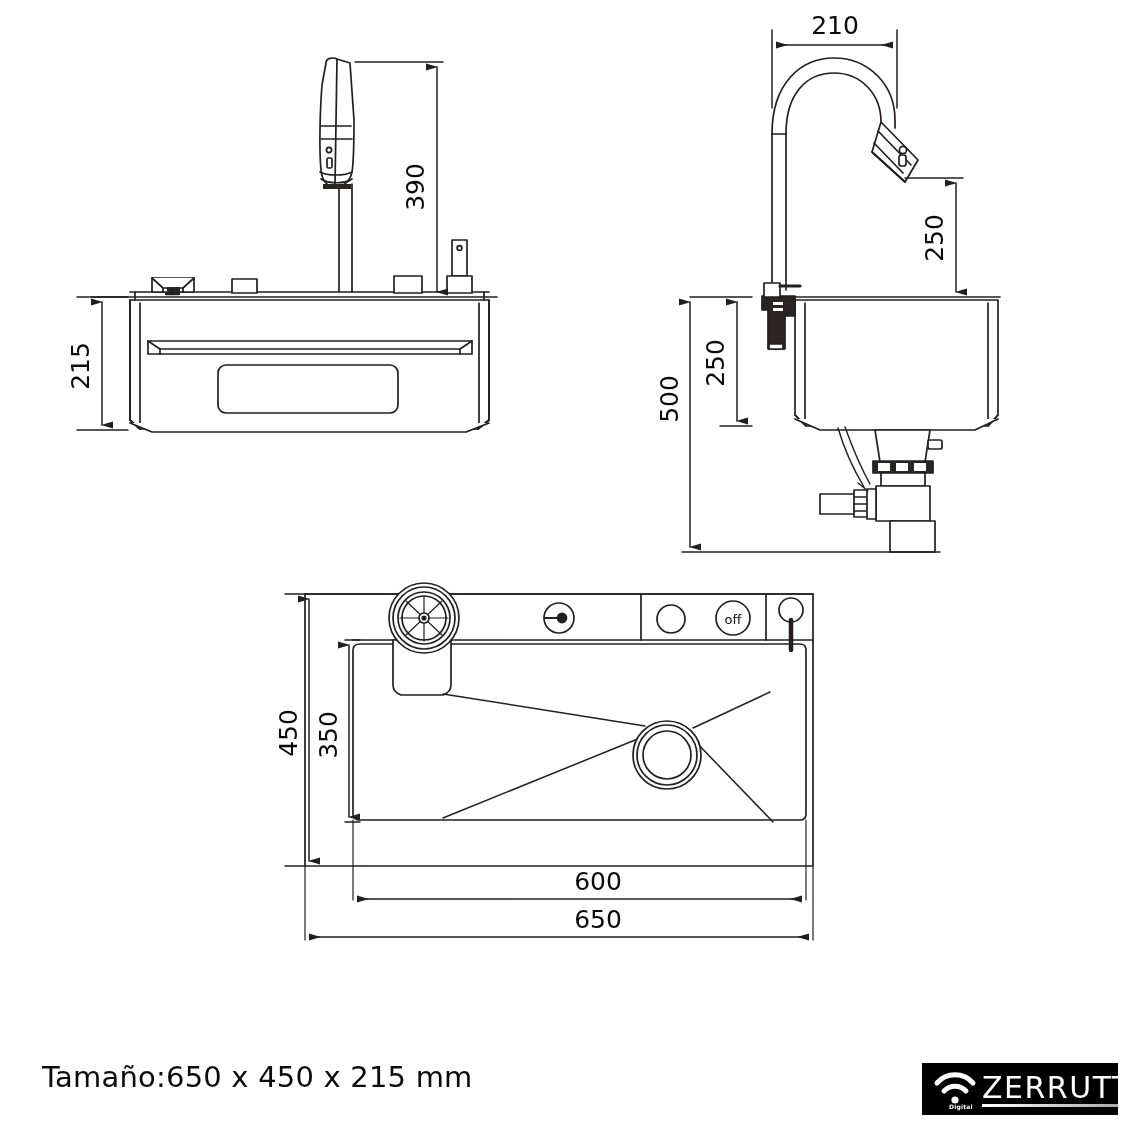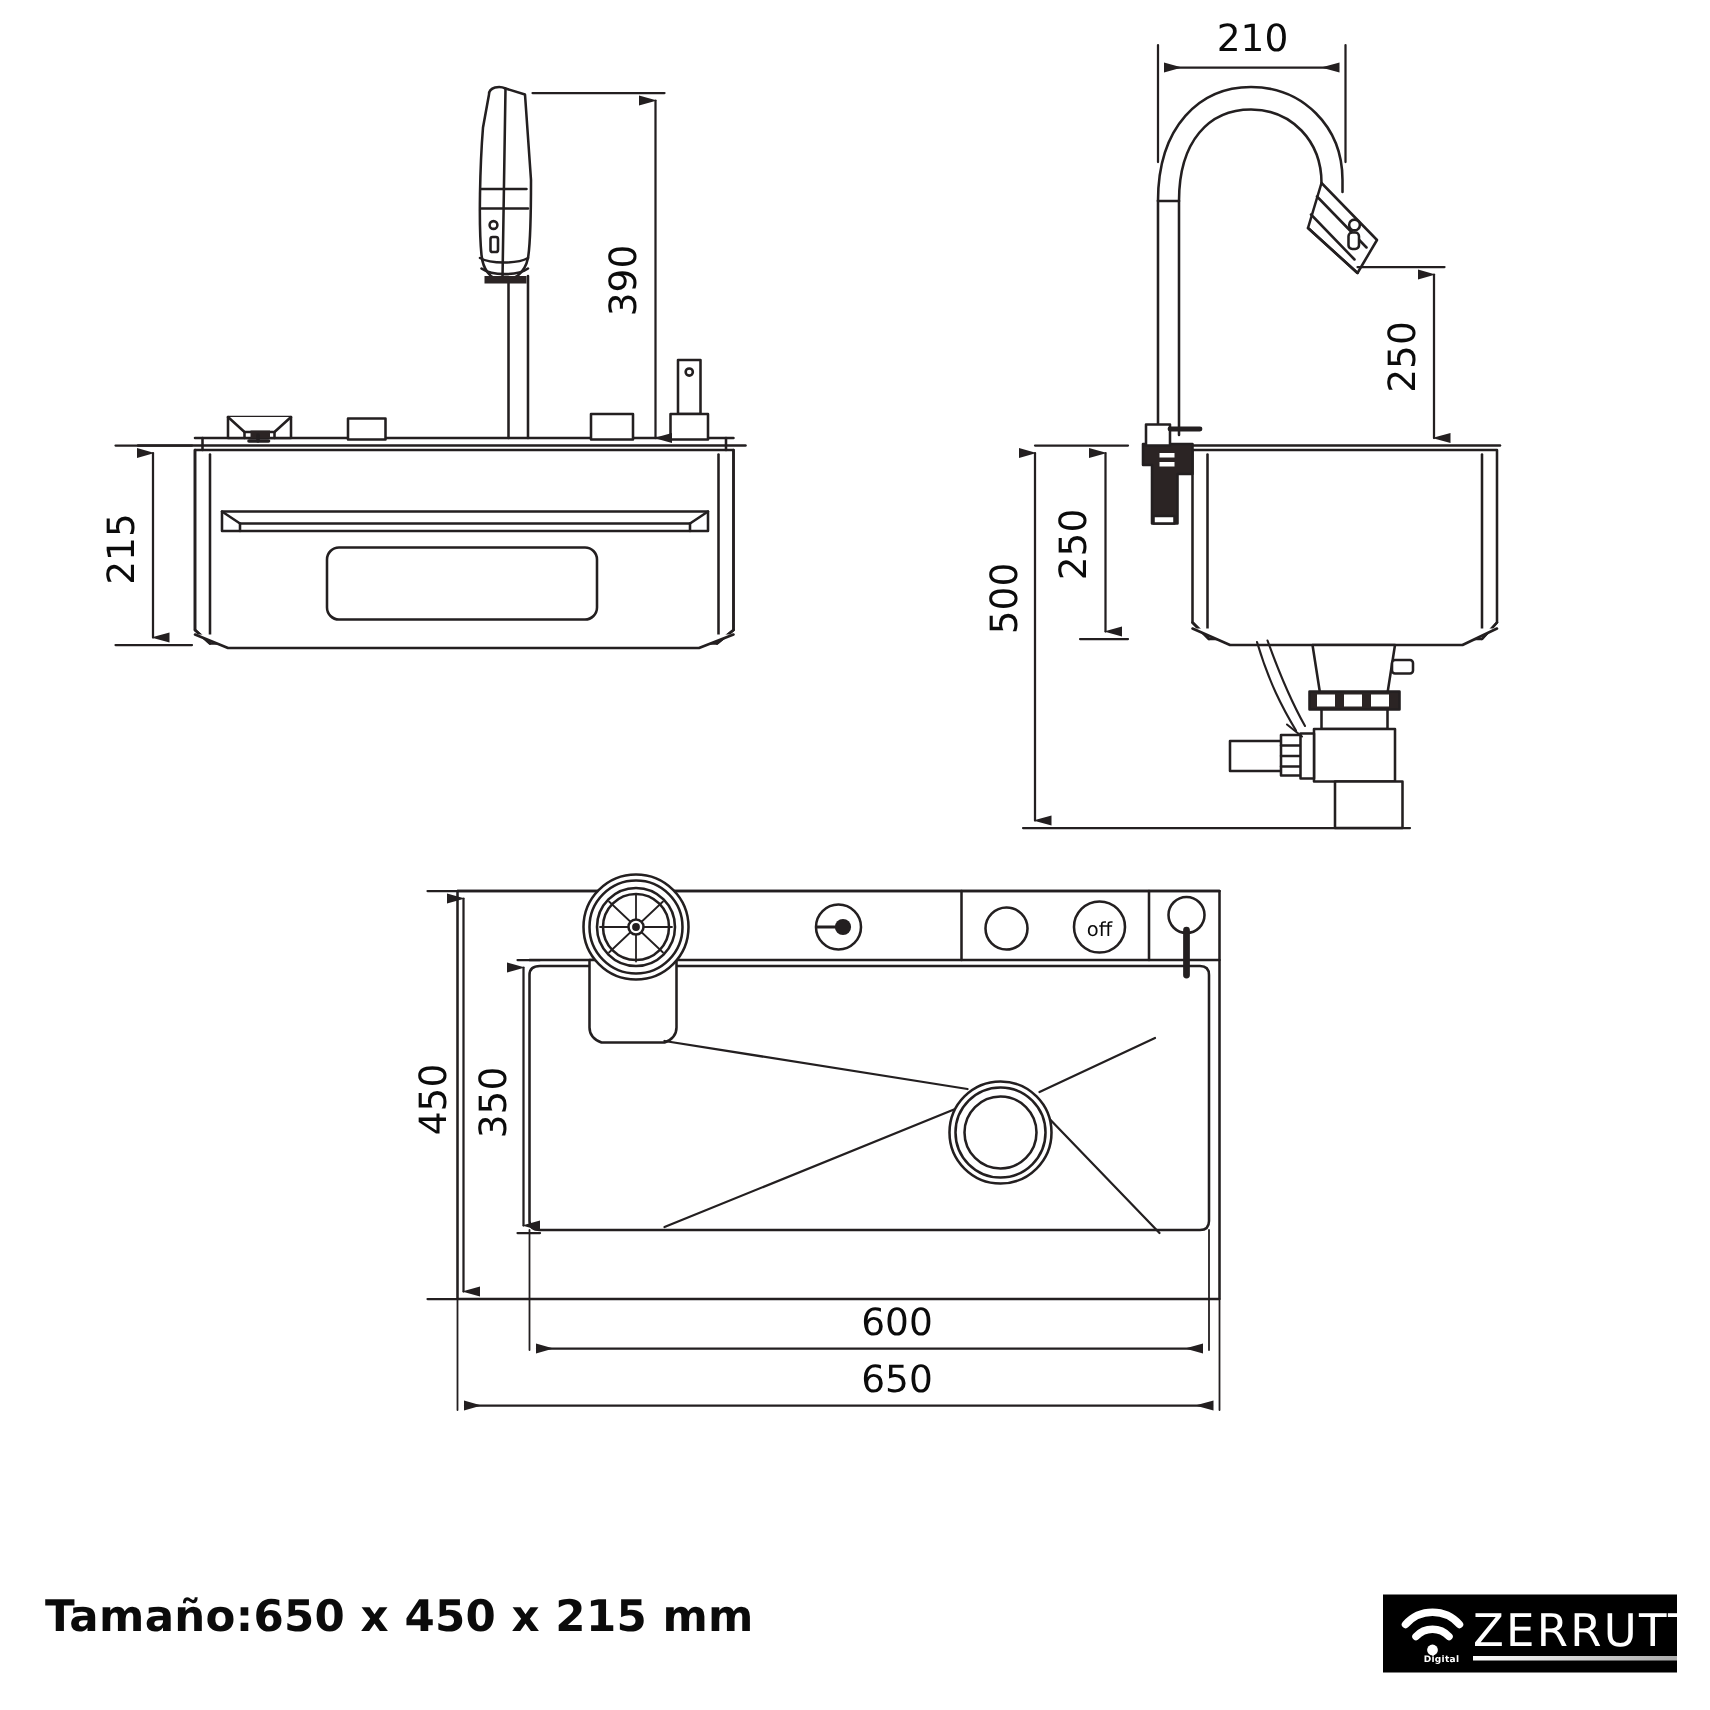--- a/index.html
+++ b/index.html
@@ -15,21 +15,21 @@
   .spec{
     position:absolute;
     left:30px;
     top:975px;
     font-size:29px;
     line-height:41px;
     letter-spacing:0.2px;
     color:#0b0b0b;
     white-space:pre;
   }
-  .spec div{font-weight:700;}
+  .spec div{font-weight:400;margin-left:12px;}
   .logo{
     position:absolute;
     left:922px; top:1063px;
     width:196px; height:52px;
     background:#000000;
     display:flex;align-items:center;
     overflow:hidden;
   }
   .logo .wifi{
     position:relative;

